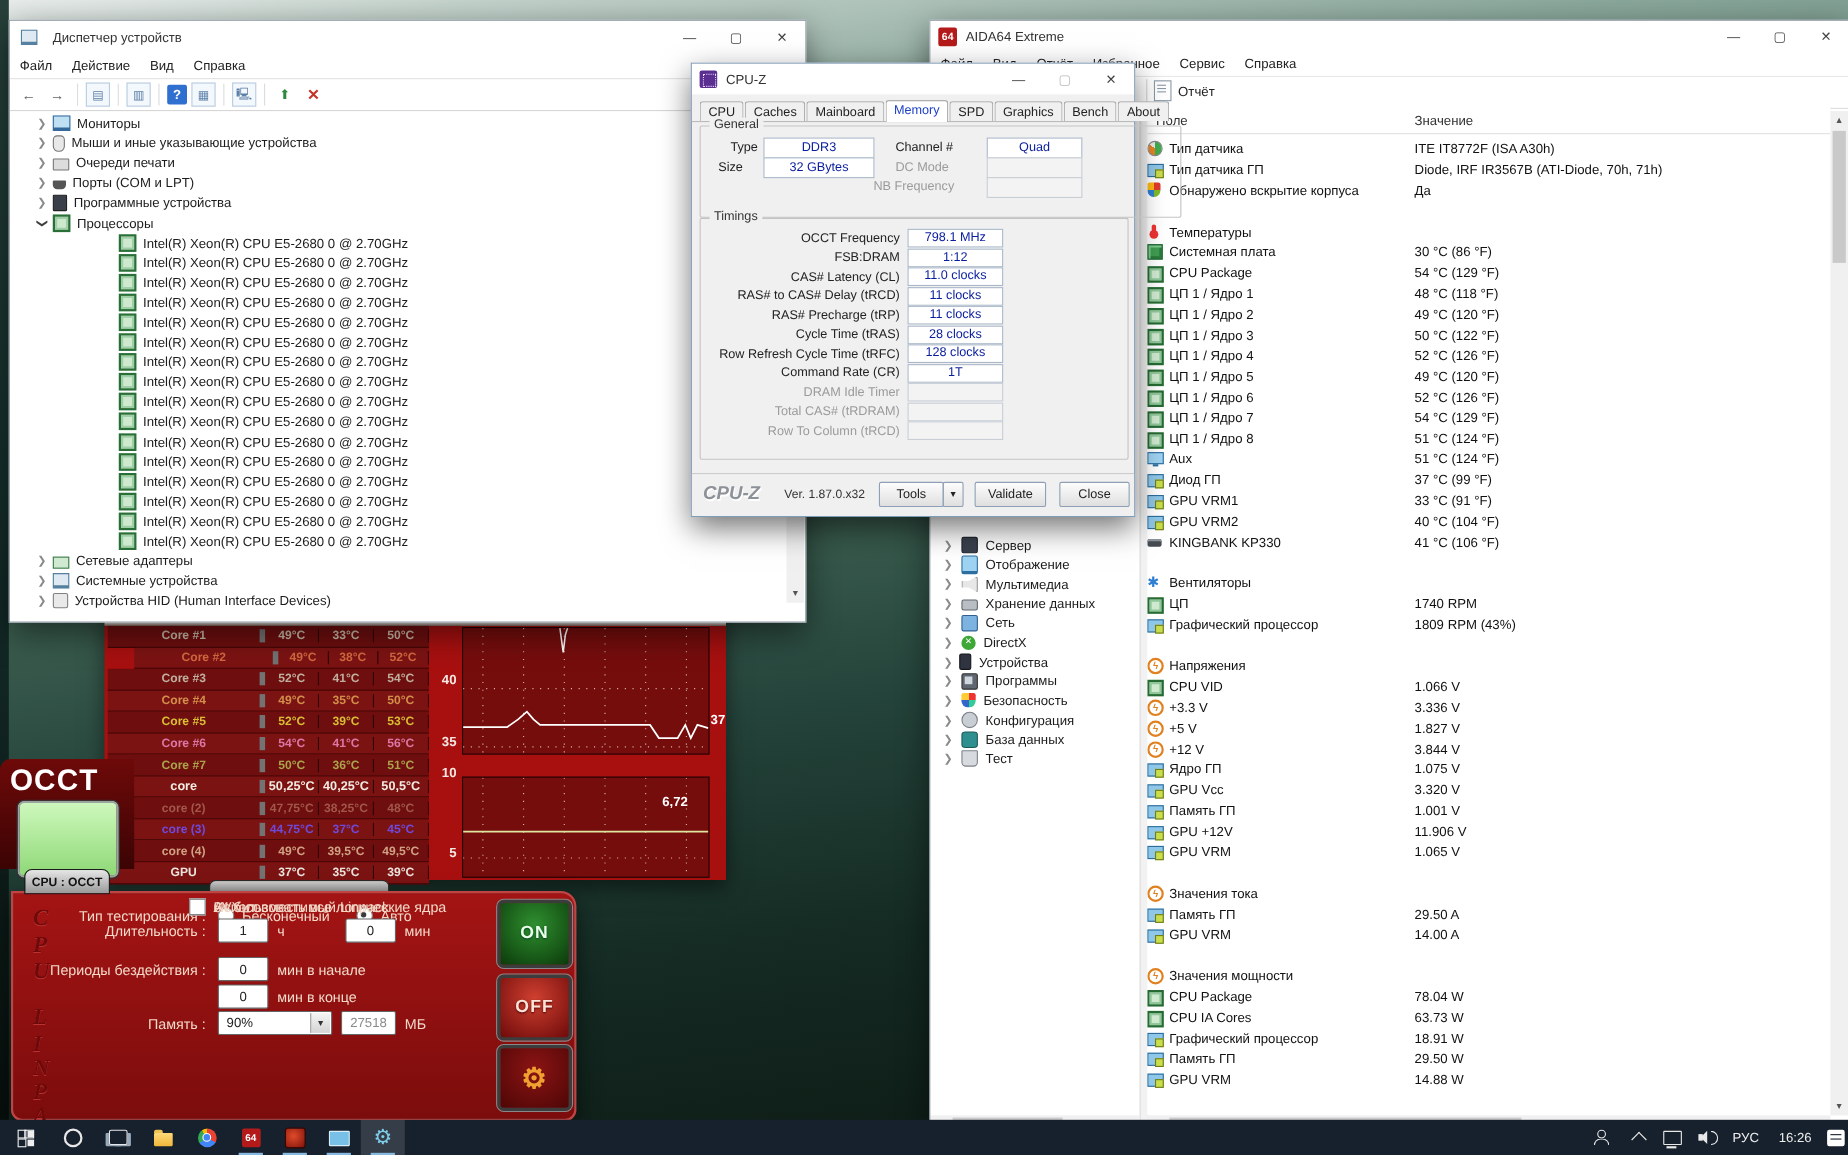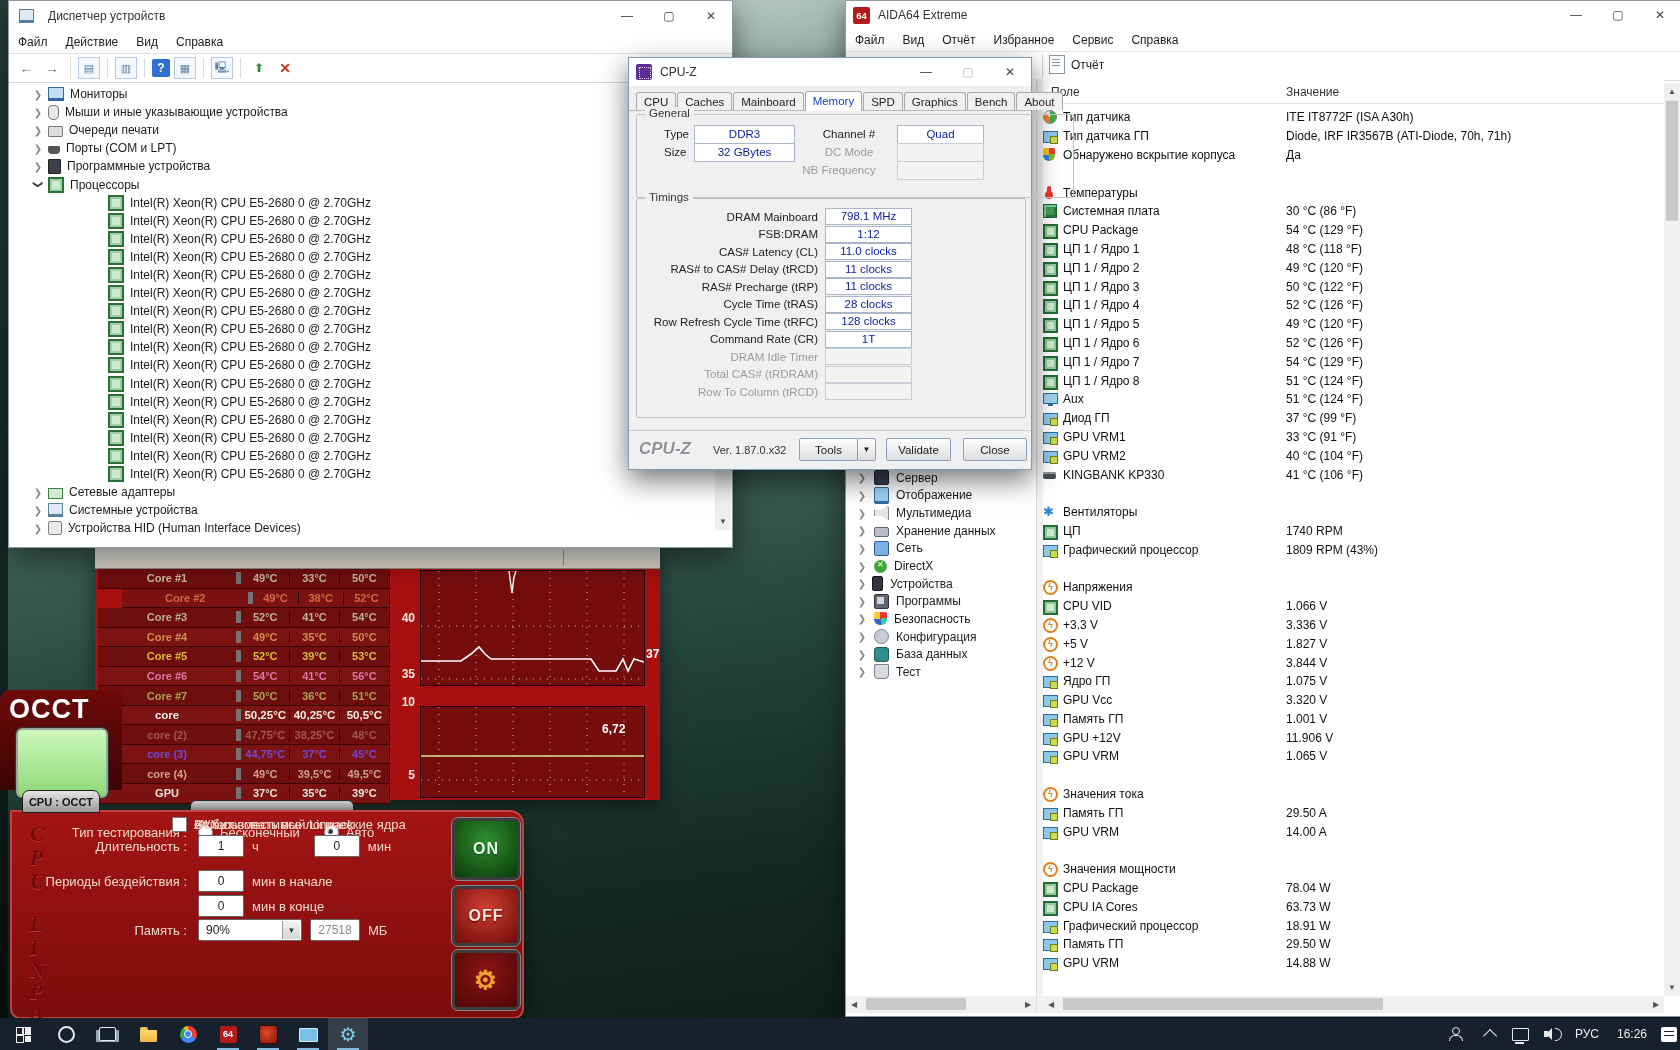--- a/index.html
+++ b/index.html
@@ -4,21 +4,21 @@
 <style>
   html,body{margin:0;padding:0;background:#000;}
   body{font-family:"Liberation Sans", sans-serif;}
   #screen{position:relative;width:1680px;height:1050px;overflow:hidden;background:#223;}
   .abs{position:absolute;}
   
   #wallpaper{left:0;top:0;width:1680px;height:1050px;
     background:linear-gradient(172deg,#e9edeb 0%,#c2d1ca 5%,#8aa79b 16%,#5d8172 30%,#3a5c4e 45%,#24433a 58%,#142a22 75%,#0a140f 100%);}
   #wall-left{left:0;top:0;width:8px;height:1050px;background:linear-gradient(180deg,#274039 0%,#16302d 40%,#060d0a 100%);}
   
-  .win{background:#fff;border:1px solid #8f9aa5;box-shadow:0 10px 28px rgba(0,0,0,.5);}
+  .win{background:#fff;border:1px solid #8f9aa5;box-shadow:0 10px 28px rgba(0,0,0,.5);margin-top:18px;}
   .titlebar{display:flex;align-items:center;height:30px;background:#fff;}
   .title-text{font-size:12px;color:#333;margin-left:8px;}
   .winbtns{margin-left:auto;display:flex;height:100%;}
   .wbtn{width:42px;display:flex;align-items:center;justify-content:center;font-size:12px;color:#444;}
   .wbtn.dis{color:#b9b9b9;}
   .menubar{display:flex;align-items:center;height:22px;font-size:12px;color:#222;background:#fff;}
   .menubar span{padding:0 9px;}
   
   #dm{left:8px;top:0;width:723px;height:546px;z-index:3;}
   #dm .toolbar{display:flex;align-items:center;height:28px;border-top:1px solid #e3e3e3;border-bottom:1px solid #d6d6d6;padding-left:6px;gap:4px;}
@@ -52,21 +52,21 @@
   #cpuz{left:628px;top:57px;width:402px;height:411px;z-index:5;background:#f0f0f0;border:1px solid #7f9cb8;box-shadow:0 10px 26px rgba(0,0,0,.55);}
   #cpuz .titlebar{height:28px;}
   .cpuz-ico{width:16px;height:16px;margin-left:7px;background:#5b2e91;border-radius:2px;position:relative;flex:none;}
   .cpuz-ico::after{content:"";position:absolute;left:3px;top:3px;width:10px;height:10px;border:1px dotted #e7d9ff;}
   #cpuz-tabs{display:flex;align-items:flex-end;height:24px;padding-left:7px;border-bottom:1px solid #bbb;background:#f0f0f0;}
   .ctab{font-size:11.5px;color:#222;border:1px solid #a8a8a8;border-bottom:none;border-radius:3px 3px 0 0;padding:3px 7px 2px;background:#f0f0f0;margin-right:1px;}
   .ctab.active{background:#fff;color:#1e41c8;padding-bottom:4px;position:relative;top:1px;}
   .gbox{position:absolute;border:1px solid #c3c3c3;border-radius:2px;}
   .gbox-label{position:absolute;top:-8px;left:8px;background:#f0f0f0;font-size:11.5px;color:#333;padding:0 4px;}
   .clabel{position:absolute;font-size:11.5px;color:#222;}
-  .clabel.right{text-align:center;}
+  .clabel.right{text-align:left;}
   .clabel.dis{color:#9b9b9b;}
   .cfield{position:absolute;height:17px;background:#fff;border:1px solid #a9b7c8;font-size:11.5px;color:#091d9e;text-align:center;line-height:16px;}
   .cfield.dis{background:#f3f3f3;border-color:#c8ced6;}
   #cpuz-general{left:7px;top:56px;width:388px;height:82px;padding-left:48px;}
   #cpuz-timings{left:7px;top:140px;width:388px;height:218px;}
   #cpuz-timings .trows{position:absolute;left:0;top:9px;right:0;}
   .trow{display:flex;align-items:center;height:17.5px;}
   .trow .tl{width:181px;text-align:right;font-size:11.5px;color:#222;}
   .trow.dis .tl{color:#9b9b9b;}
   .trow .tv{margin-left:7px;width:85px;height:15px;background:#fff;border:1px solid #a9b7c8;font-size:11.5px;color:#091d9e;text-align:center;line-height:15px;}
@@ -1163,35 +1163,35 @@
         <span class="ctab active">Memory</span>
         <span class="ctab">SPD</span>
         <span class="ctab">Graphics</span>
         <span class="ctab">Bench</span>
         <span class="ctab">About</span>
       </div>
     <div id="cpuz-general" class="gbox">
       <span class="gbox-label">General</span>
       <span class="clabel" style="left:27px;top:13px;">Type</span>
       <span class="cfield" style="left:57px;top:10px;width:99px;">DDR3</span>
-      <span class="clabel" style="left:27px;top:31px;">Size</span>
+      <span class="clabel" style="left:16px;top:31px;">Size</span>
       <span class="cfield" style="left:57px;top:28px;width:99px;">32 GBytes</span>
       <span class="clabel right" style="left:177px;top:13px;width:70px;">Channel #</span>
       <span class="cfield" style="left:260px;top:10px;width:85px;">Quad</span>
       <span class="clabel right dis" style="left:177px;top:31px;width:70px;">DC Mode</span>
       <span class="cfield dis" style="left:260px;top:28px;width:85px;"></span>
       <span class="clabel right dis" style="left:157px;top:49px;width:90px;">NB Frequency</span>
       <span class="cfield dis" style="left:260px;top:46px;width:85px;"></span>
     </div>
     <div id="cpuz-timings" class="gbox">
       <span class="gbox-label">Timings</span>
       <div class="trows">
 
           <div class="trow">
-            <span class="tl">DRAM Mainboard</span>
+            <span class="tl">OCCT Frequency</span>
             <span class="tv">798.1 MHz</span>
           </div>
 
           <div class="trow">
             <span class="tl">FSB:DRAM</span>
             <span class="tv">1:12</span>
           </div>
 
           <div class="trow">
             <span class="tl">CAS# Latency (CL)</span>

